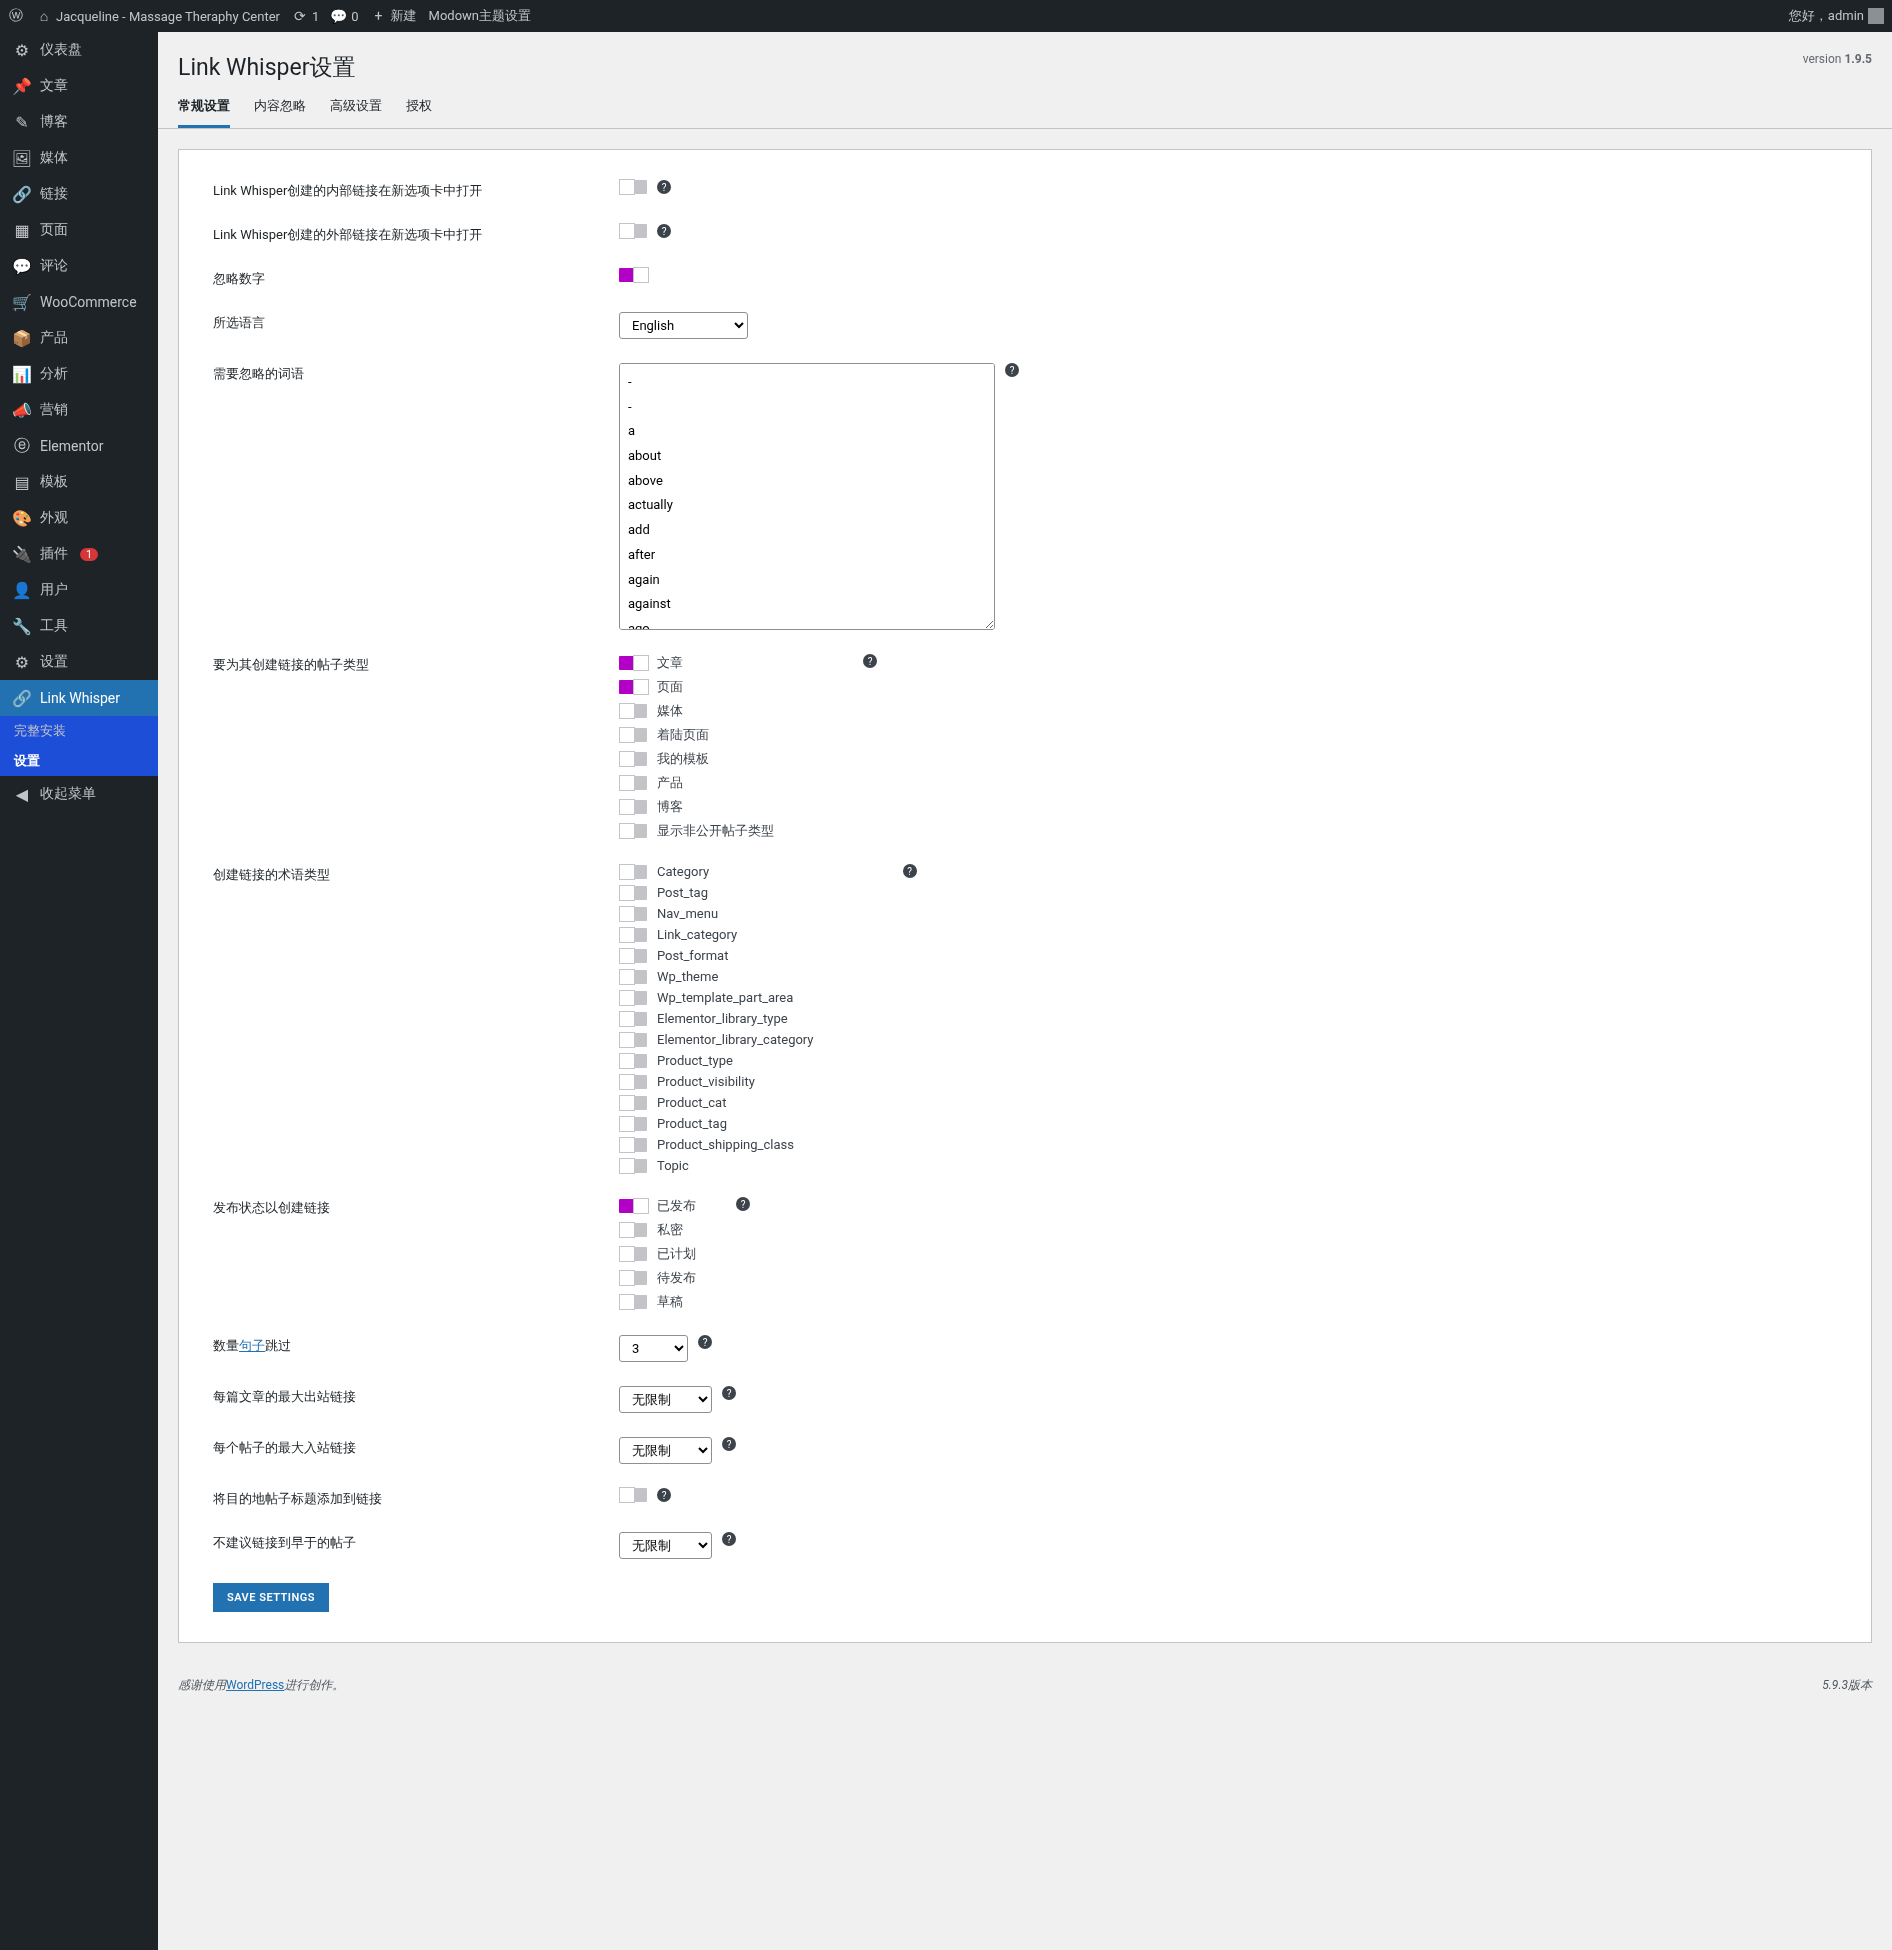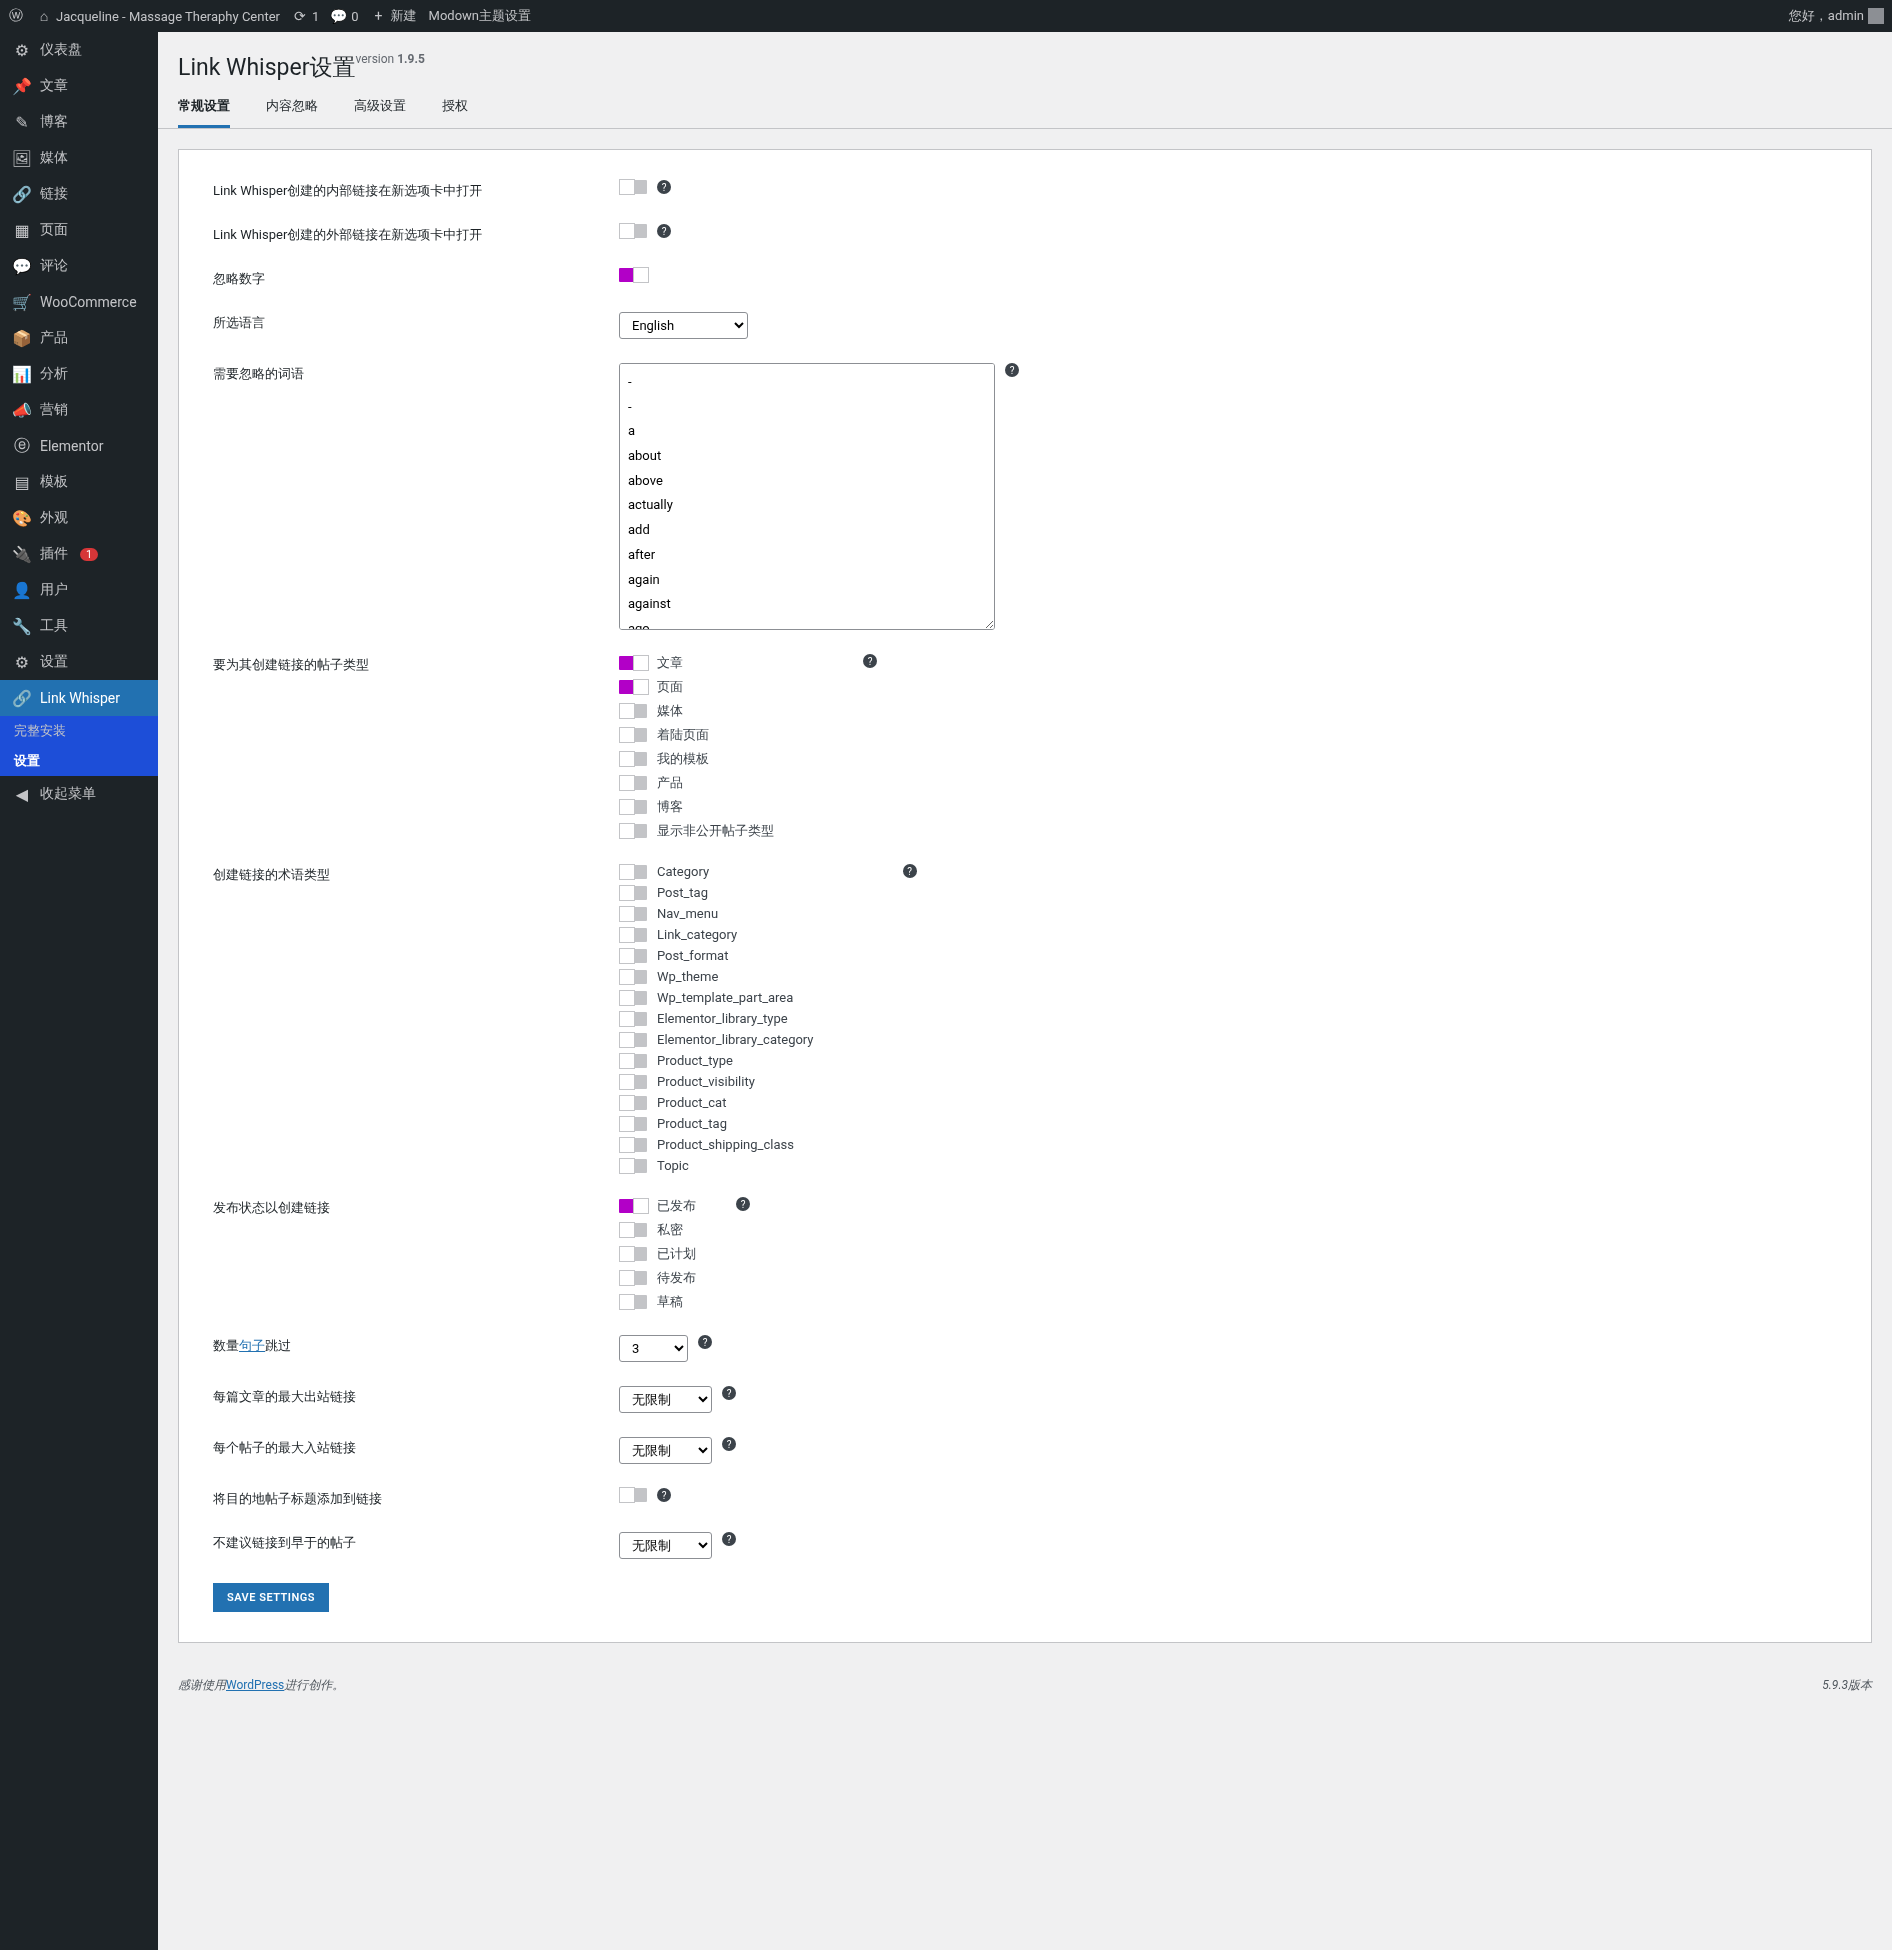--- a/index.html
+++ b/index.html
@@ -13,24 +13,24 @@
 .sidebar{width:158px;background:#1d2327;color:#c3c4c7;font-size:14px}
 .menu-item{display:flex;align-items:center;padding:8px 12px;cursor:pointer;gap:8px;position:relative}
 .menu-item.current{background:#2271b1;color:#fff}
 .menu-item.current::after{content:"";position:absolute;right:-8px;top:50%;transform:translateY(-50%);border:8px solid transparent;border-right-color:#f0f0f1}
 .menu-icon{width:20px;height:20px;display:inline-flex;align-items:center;justify-content:center;font-size:16px}
 .badge{background:#d63638;color:#fff;border-radius:9px;padding:0 5px;font-size:11px;min-width:18px;text-align:center;margin-left:4px}
 .submenu{background:#1d4ed8}
 .submenu-item{padding:6px 12px 6px 14px;cursor:pointer;font-size:13px}
 .submenu-item.current{color:#fff;font-weight:600}
 .content{flex:1;padding:0}
-.page-head{padding:20px 7px 0 20px;display:flex;align-items:flex-start}
+.page-head{padding:20px 20px 0 20px;display:flex;justify-content:space-between;align-items:flex-start}
 .page-title{font-size:23px;font-weight:400;color:#1d2327}
 .version{font-size:12px;color:#646970}
-.tabs{display:flex;gap:36px;padding:14px 9px 0 20px;border-bottom:1px solid #c3c4c7}
+.tabs{display:flex;gap:24px;padding:14px 9px 0 20px;border-bottom:1px solid #c3c4c7}
 .tab{padding-bottom:10px;cursor:pointer;color:#1d2327;font-size:13px;border-bottom:3px solid transparent}
 .tab.active{border-bottom-color:#2271b1;color:#1d2327;font-weight:600}
 .panel{background:#fff;margin:20px;padding:30px 34px;border:1px solid #c3c4c7}
 .row{display:flex;align-items:flex-start;margin-bottom:24px}
 .row-label{width:406px;font-size:13px;color:#1d2327;padding-top:2px}
 .row-label .sub{color:#2271b1;text-decoration:underline;margin:0 0;cursor:pointer}
 .row-control{flex:1;display:flex;align-items:flex-start;gap:10px}
 .toggle{width:28px;height:14px;background:#c3c4c7;border-radius:1px;position:relative;cursor:pointer;display:inline-block;flex-shrink:0}
 .toggle::after{content:"";position:absolute;width:14px;height:14px;background:#fff;border:1px solid #c3c4c7;left:0;top:-1px}
 .toggle.on{background:#b200c7}

